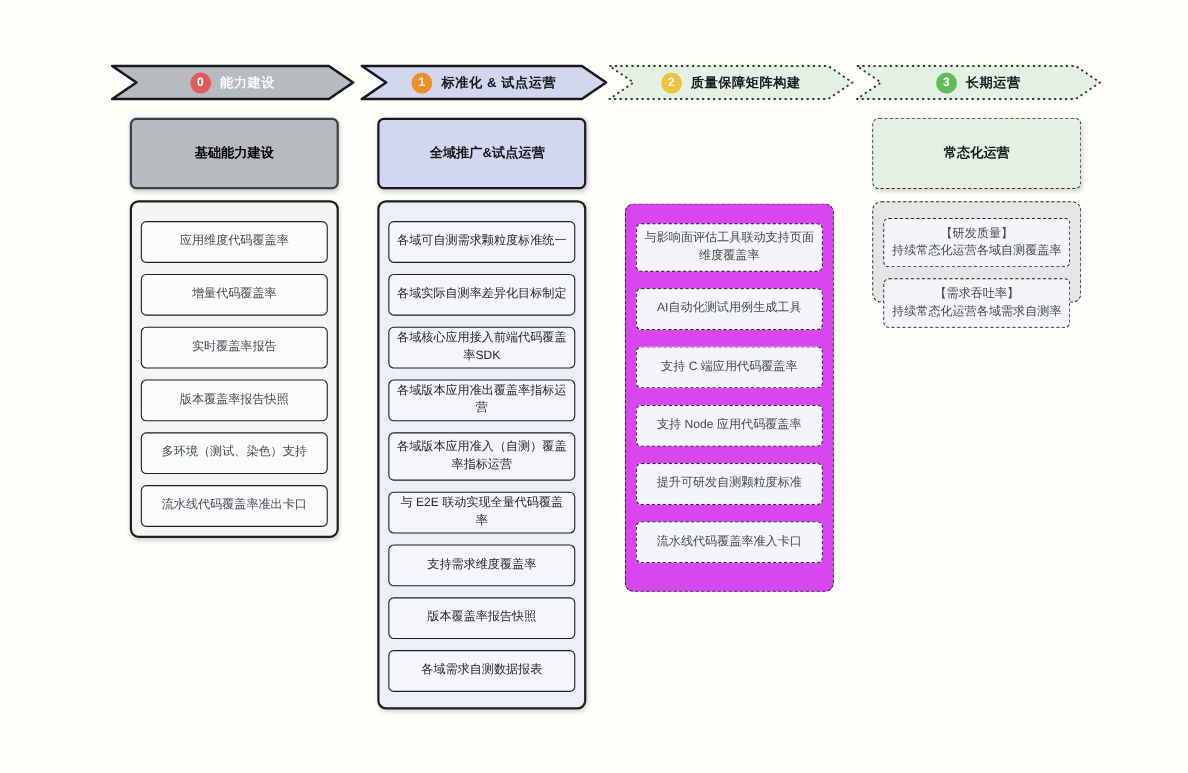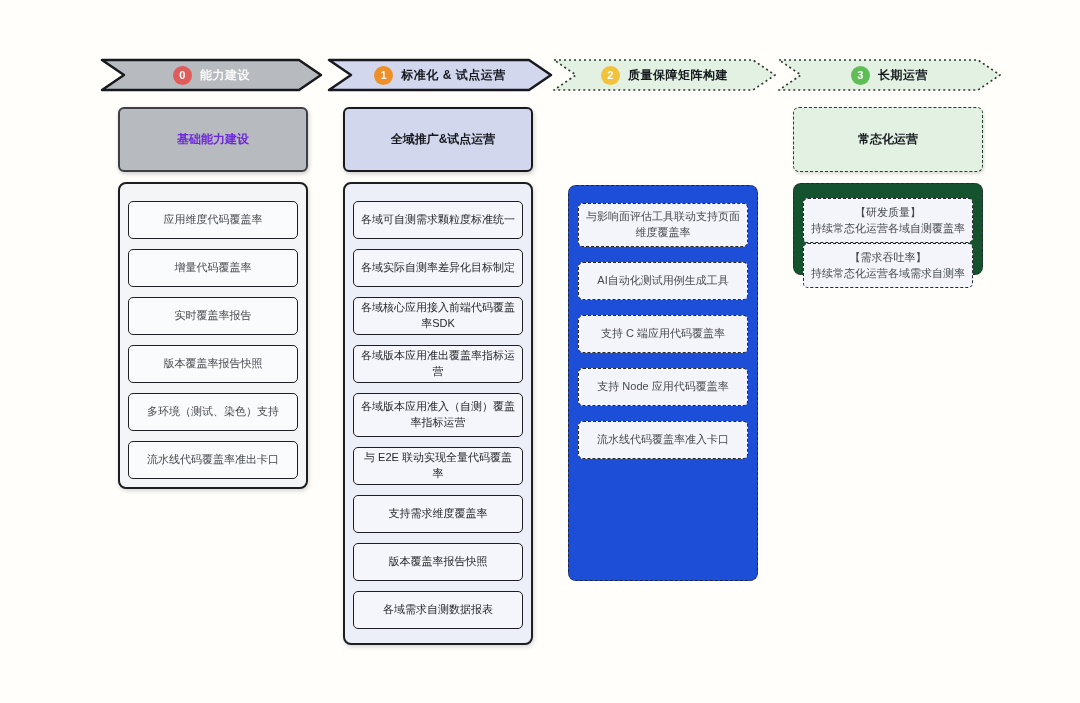--- a/index.html
+++ b/index.html
@@ -31,35 +31,35 @@
   .arrow-0 .arrow-label{color:#fafafa;}
   .arrow-1 .arrow-label,.arrow-2 .arrow-label,.arrow-3 .arrow-label{color:#15181d;}
 
   
   .phase-header{
     position:absolute;top:107px;width:190px;height:65px;box-sizing:border-box;
     display:flex;align-items:center;justify-content:center;text-align:center;
     font-size:12px;font-weight:bold;border-radius:6px;
     box-shadow:1px 2px 4px rgba(60,60,70,.25);
   }
-  .hdr-gray{background:#b7babe;border:2px solid #3c3f44;color:#6d28d9;}
+  .hdr-gray{background:#b7babe;border:2px solid #3c3f44;color:#000000;}
   .hdr-lav{background:#d2d7ee;border:2px solid #17191e;color:#15181d;}
   .hdr-green{background:#e2f1e1;border:1.6px dashed #2c3a30;color:#15181d;box-shadow:1px 2px 3px rgba(60,70,60,.18);}
 
   
   .items{
     position:absolute;width:190px;box-sizing:border-box;border-radius:8px;
     display:flex;flex-direction:column;align-items:center;
   }
   .items-solid{border:2px solid #1c1e22;box-shadow:1px 2px 4px rgba(60,60,70,.2);}
   .items-dashed{border:1.6px dashed #23262b;}
   .items-0{left:118px;top:182px;height:307px;background:#f4f5f7;padding:17px 9px;gap:10px;}
   .items-1{left:343px;top:182px;height:463px;background:#edeff8;padding:17px 12px;gap:10px;}
-  .items-2{left:568px;top:185px;height:396px;background:#1d4ed8;padding:17px 9px;gap:15px;}
-  .items-3{left:793px;top:183px;height:92px;background:#14532d;padding:14px 9px;}
+  .items-2{left:568px;top:185px;height:353px;background:#d946ef;padding:17px 9px;gap:15px;}
+  .items-3{left:793px;top:183px;height:92px;background:#e5e5e5;padding:14px 9px;gap:10px;}
 
   
   .item{
     width:170px;box-sizing:border-box;border-radius:5px;
     display:flex;align-items:center;justify-content:center;text-align:center;
     font-size:11px;line-height:1.45;flex:0 0 auto;
     padding:2px 6px;min-height:38px;
     white-space:pre-line;
   }
   .item-solid{border:1.6px solid #1c1e22;}
@@ -138,20 +138,21 @@
     <div class="item item-solid">支持需求维度覆盖率</div>
     <div class="item item-solid">版本覆盖率报告快照</div>
     <div class="item item-solid">各域需求自测数据报表</div>
   </div>
 
   <div class="items items-2 items-dashed">
     <div class="item item-dashed tall">与影响面评估工具联动支持页面维度覆盖率</div>
     <div class="item item-dashed">AI自动化测试用例生成工具</div>
     <div class="item item-dashed">支持 C 端应用代码覆盖率</div>
     <div class="item item-dashed">支持 Node 应用代码覆盖率</div>
+    <div class="item item-dashed">提升可研发自测颗粒度标准</div>
     <div class="item item-dashed">流水线代码覆盖率准入卡口</div>
   </div>
 
   <div class="items items-3 items-dashed">
     <div class="item item-dashed">【研发质量】
 持续常态化运营各域自测覆盖率</div>
     <div class="item item-dashed">【需求吞吐率】
 持续常态化运营各域需求自测率</div>
   </div>
 

